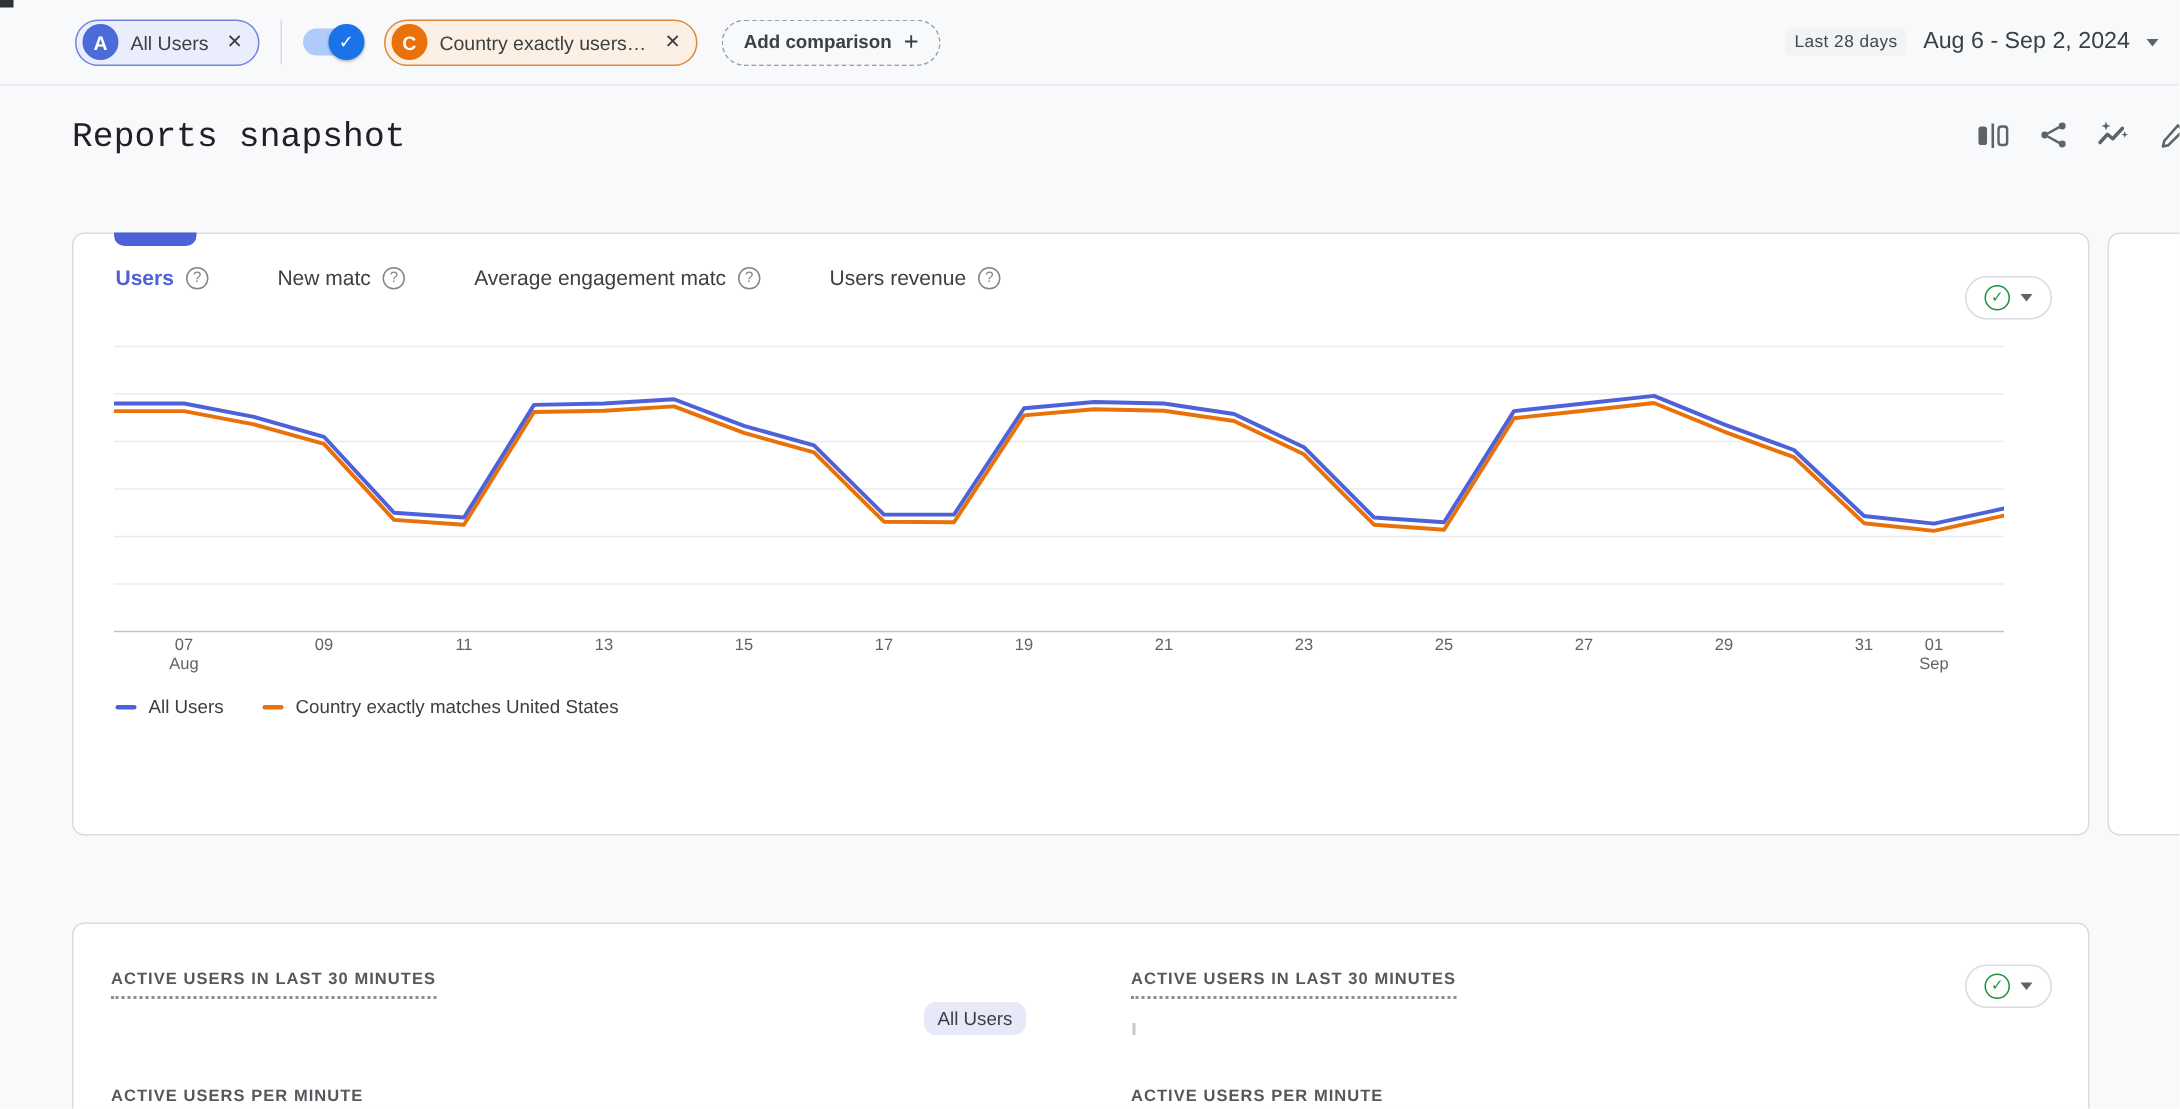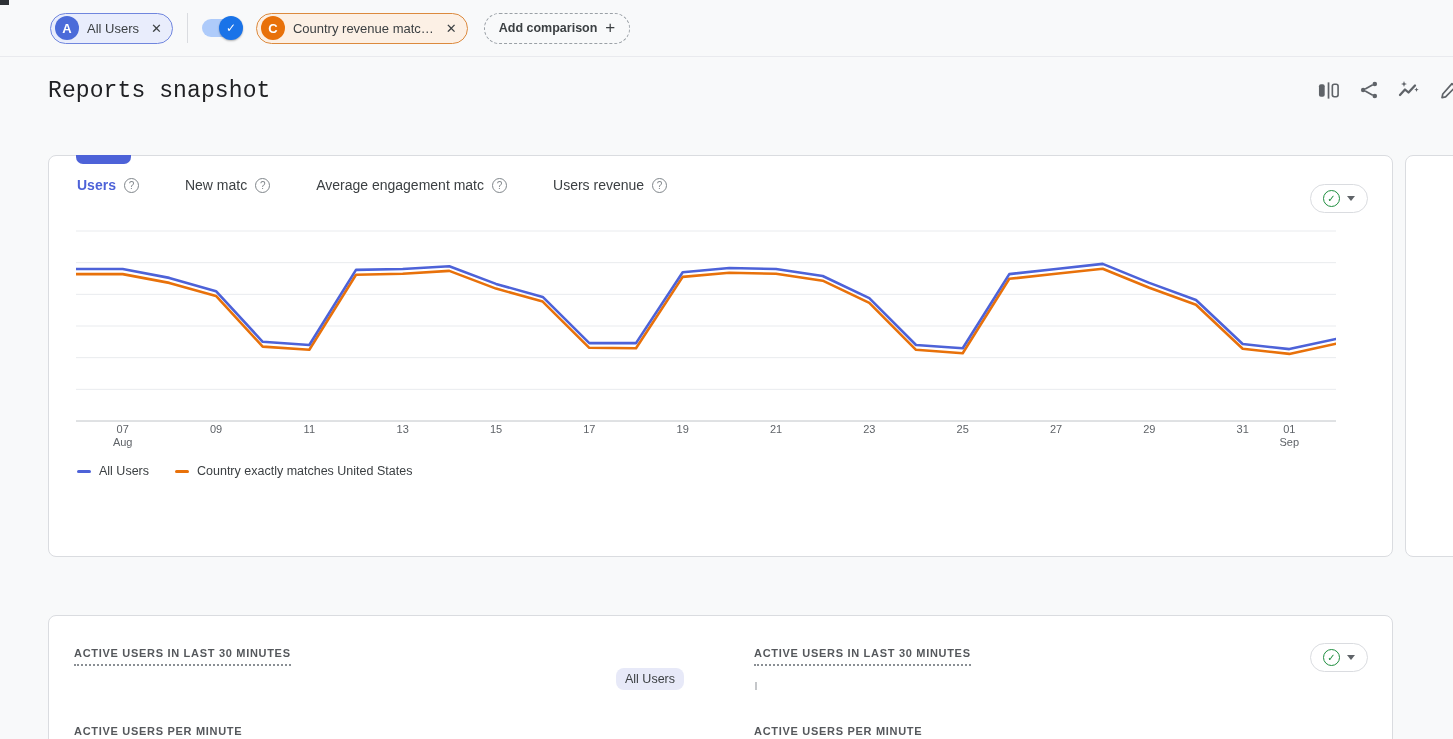--- a/index.html
+++ b/index.html
@@ -131,29 +131,34 @@
     </div>
 
     <div class="vdiv"></div>
 
     <div class="toggle">
       <div class="knob">✓</div>
     </div>
 
     <div class="chip chip-orange">
       <span class="chip-badge">C</span>
-      <span class="chip-label">Country revenue matc…</span>
+      <span class="chip-label">Country exactly users…</span>
       <span class="chip-close">✕</span>
     </div>
 
     <div class="add-chip">
       <span>Add comparison</span>
       <span class="add-plus">+</span>
     </div>
 
+    <div class="date-area">
+      <span class="date-preset">Last 28 days</span>
+      <span class="date-range">Aug 6 - Sep 2, 2024</span>
+      <span class="caret-down"></span>
+    </div>
   </div>
 
   <h1 class="page-title">Reports snapshot</h1>
   <div class="header-icons">
     <span class="hicon">
       <svg width="23" height="19" viewBox="0 0 23 19">
         <rect x="1" y="3" width="6" height="13" rx="2" fill="#5F6368"></rect>
         <line x1="11" y1="1" x2="11" y2="18" stroke="#5F6368" stroke-width="1.8"></line>
         <rect x="15" y="3" width="6" height="13" rx="2" fill="none" stroke="#5F6368" stroke-width="1.7"></rect>
       </svg>

